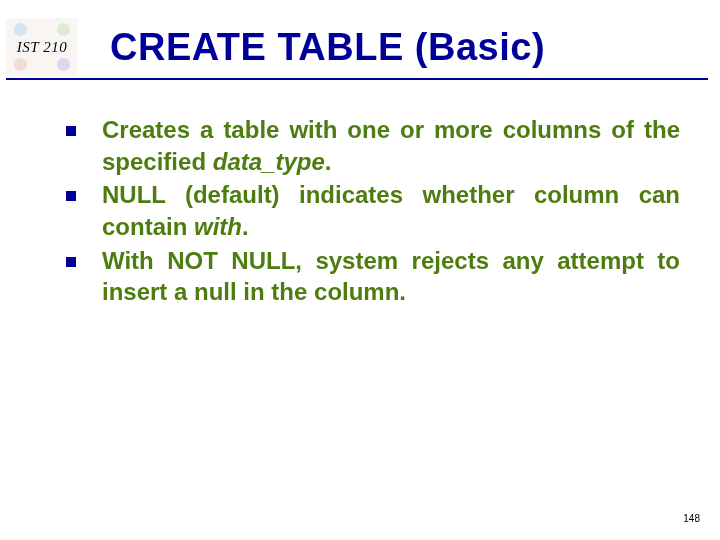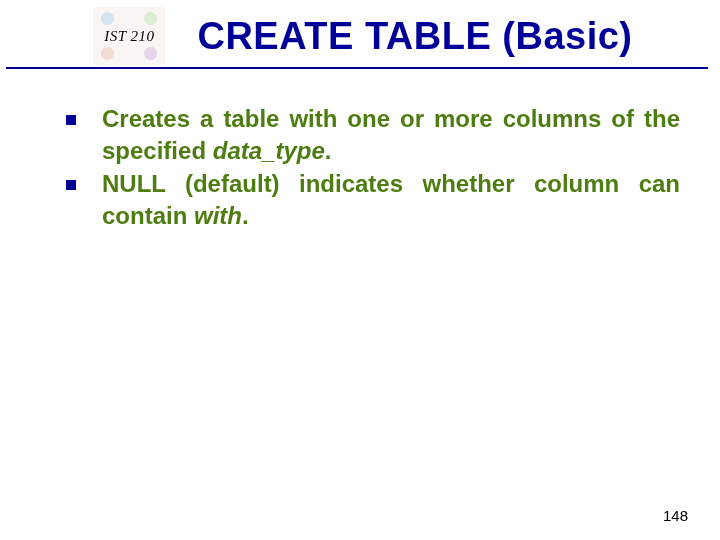--- a/index.html
+++ b/index.html
@@ -7,22 +7,21 @@
     width: 720px;
     height: 540px;
     background: #ffffff;
     font-family: Verdana, Tahoma, Geneva, sans-serif;
     position: relative;
     overflow: hidden;
   }
   .header-row {
     display: flex;
     align-items: center;
-    padding: 7px 0 0 0;
-    justify-content: center;
+    padding: 18px 0 0 0;
   }
   .logo-box {
     width: 72px;
     height: 58px;
     margin-left: 6px;
     position: relative;
     display: flex;
     align-items: center;
     justify-content: center;
   }
@@ -94,23 +93,23 @@
     text-align: justify;
     flex: 1;
   }
   .bullet-text em {
     font-style: italic;
     font-weight: 700;
   }
   .page-number {
     position: absolute;
     bottom: 16px;
-    right: 32px;
+    right: 20px;
     font-family: Verdana, sans-serif;
-    font-size: 15px;
+    font-size: 10px;
     color: #000;
   }
 </style>
 </head>
 <body>
 
 <div class="header-row">
   <div class="logo-box">
     <div class="logo-bg"></div>
     <span class="logo-label">IST 210</span>
@@ -124,15 +123,19 @@
 
 <div class="bullets">
   <div class="bullet-item">
     <span class="bullet-marker"></span>
     <div class="bullet-text"><span>Creates a table with one or more columns of the specified </span><em>data_type</em><span>.</span></div>
   </div>
   <div class="bullet-item">
     <span class="bullet-marker"></span>
     <div class="bullet-text"><span>NULL (default) indicates whether column can contain </span><em>with</em><span>.</span></div>
   </div>
+  <div class="bullet-item">
+    <span class="bullet-marker"></span>
+    <div class="bullet-text"><span>With NOT NULL, system rejects any attempt to insert a null in the column.</span><em></em><span></span></div>
+  </div>
 </div>
 
 <div class="page-number">148</div>
 
 </body></html>

